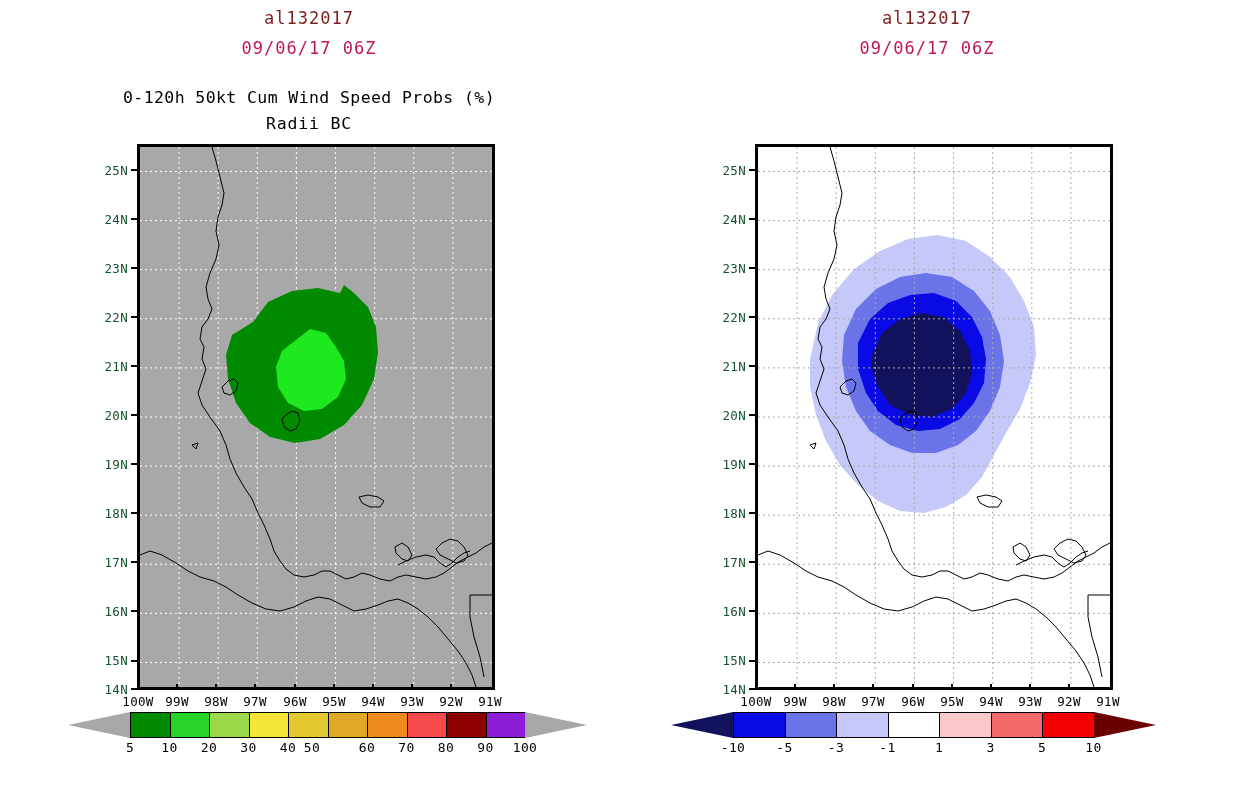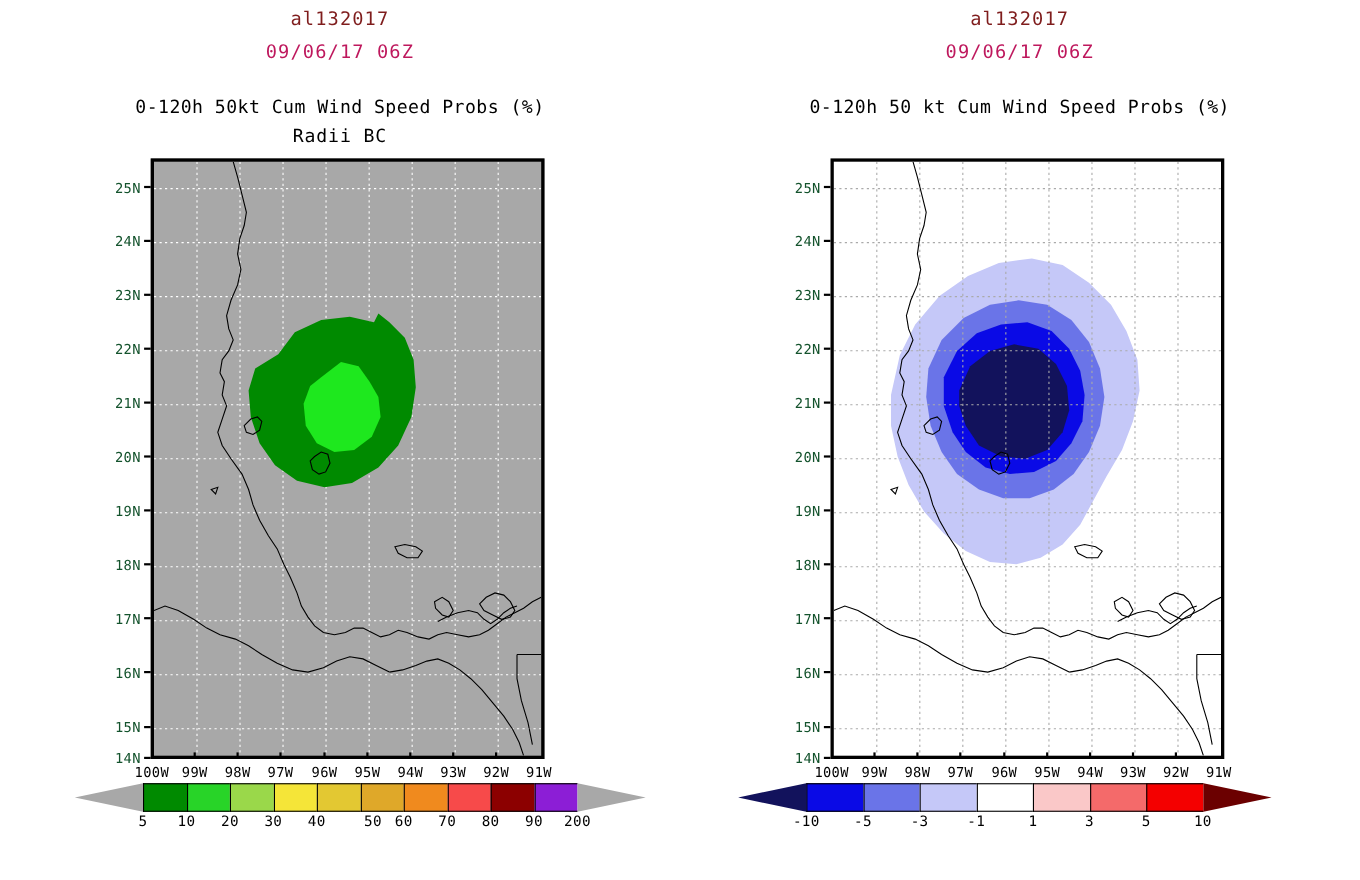--- a/index.html
+++ b/index.html
@@ -167,21 +167,20 @@
     <div class="xlab" style="left:428px;top:694px;">92W</div>
     <div class="tick-x" style="left:450px;top:684px;"></div>
     <div class="xlab" style="left:467px;top:694px;">91W</div>
   </div>
 </div>
 
 <div class="panel panel-right">
 
   <div class="title-block t-storm">al132017</div>
   <div class="title-block t-date">09/06/17 06Z</div>
-  <div class="title-block t-main">0-120h 50 kt Cum Wind Speed Probs (%)</div>
 
   <div class="map-frame map-right" style="left:137px;">
     <div class="map-inner">
       <svg width="352" height="540" viewBox="0 0 352 540">
 
         <path fill="#c5c8f8" d="M 60,176 L 74,148 L 96,122 L 122,104 L 150,92 L 180,88 L 208,94
                  L 232,110 L 252,130 L 266,154 L 276,180 L 278,208 L 272,236
                  L 262,262 L 248,286 L 236,308 L 224,330 L 208,348 L 188,360
                  L 166,366 L 142,364 L 120,354 L 100,338 L 82,318 L 68,294
                  L 58,268 L 52,240 L 52,212 Z"></path>
@@ -316,26 +315,26 @@
       <div class="cbar-seg" style="left: 446px; width: 39.5px; background: rgb(140, 0, 0);"></div>
       <div class="cbar-seg" style="left: 485.5px; width: 39.5px; background: rgb(140, 30, 214);"></div>
       <div class="arrow-r" style="left: 525px; border-top: 13px solid transparent; border-bottom: 13px solid transparent; border-left: 62px solid rgb(168, 168, 168);"></div>
     </div>
   <div id="cbar-left-ticks">
       <div class="cbar-tick" style="left: 110px;">5</div>
       <div class="cbar-tick" style="left: 149.5px;">10</div>
       <div class="cbar-tick" style="left: 189px;">20</div>
       <div class="cbar-tick" style="left: 228.5px;">30</div>
       <div class="cbar-tick" style="left: 268px;">40</div>
-      <div class="cbar-tick" style="left: 319px;">50</div>
+      <div class="cbar-tick" style="left: 292px;">50</div>
       <div class="cbar-tick" style="left: 347px;">60</div>
       <div class="cbar-tick" style="left: 386.5px;">70</div>
       <div class="cbar-tick" style="left: 426px;">80</div>
       <div class="cbar-tick" style="left: 465.5px;">90</div>
-      <div class="cbar-tick" style="left: 505px;">200</div>
+      <div class="cbar-tick" style="left: 505px;">100</div>
     </div>
 </div>
 
 <div class="cbar-wrap cbar-right">
   <div class="cbar-row" id="cbar-right-row">
       <div class="arrow-l" style="left: 53px; border-top: 13px solid transparent; border-bottom: 13px solid transparent; border-right: 62px solid rgb(18, 18, 92);"></div>
       <div class="cbar-seg" style="left: 115px; width: 51.5px; background: rgb(10, 10, 230);"></div>
       <div class="cbar-seg" style="left: 166.5px; width: 51.5px; background: rgb(106, 116, 232);"></div>
       <div class="cbar-seg" style="left: 218px; width: 51.5px; background: rgb(197, 200, 248);"></div>
       <div class="cbar-seg" style="left: 269.5px; width: 51.5px; background: rgb(255, 255, 255);"></div>

